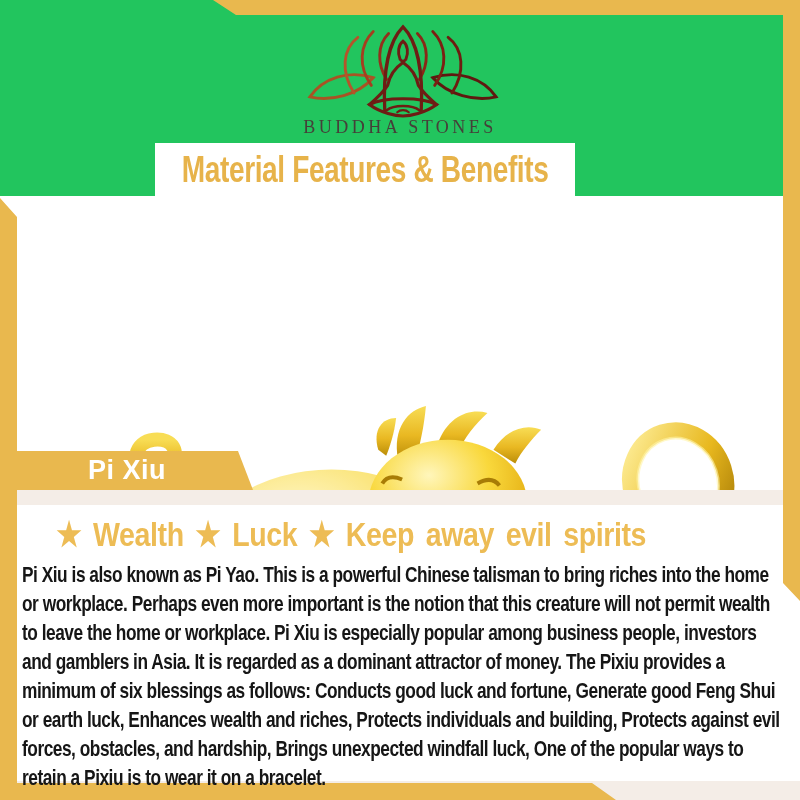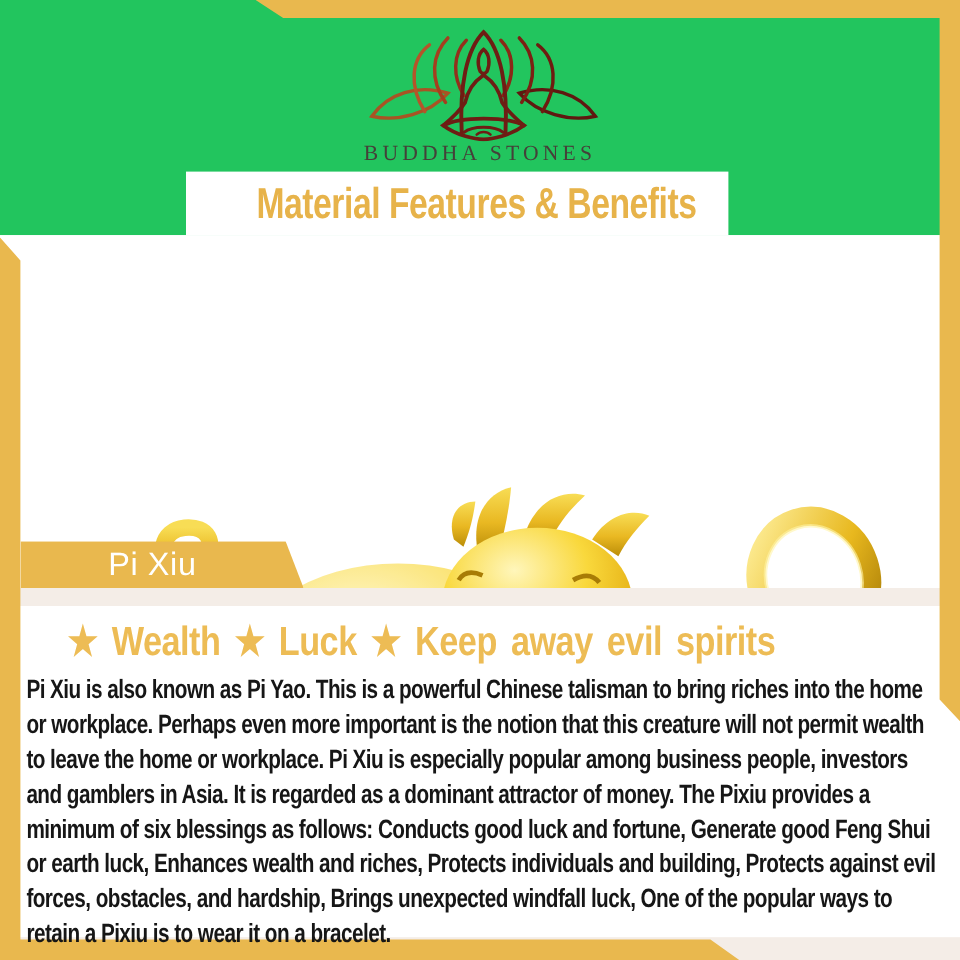--- a/index.html
+++ b/index.html
@@ -15,30 +15,30 @@
   .strip-bottom{position:absolute;left:0;top:781px;width:800px;height:19px;background:#f4ede7;}
   
   .ribbon{position:absolute;left:0;top:0;width:800px;height:800px;background:#e9b84e;pointer-events:none;}
   .ribbon-topright{clip-path:polygon(213px 0px,800px 0px,800px 601px,783px 583px,783px 15px,236px 15px);}
   .ribbon-bottomleft{clip-path:polygon(0px 198px,17px 217px,17px 783px,592px 783px,616px 800px,0px 800px);}
   
   .logo-svg{position:absolute;left:298px;top:22px;width:210px;height:96px;}
   .brand-name{position:absolute;left:0;top:117px;width:800px;text-align:center;
     font-family:"Liberation Serif", serif;font-size:18px;letter-spacing:3.5px;color:#454039;}
   .title-banner{position:absolute;left:155px;top:143px;width:420px;height:53px;background:#ffffff;
-    display:flex;align-items:center;justify-content:center;z-index:3;padding-left:32px;}
+    display:flex;align-items:center;justify-content:center;z-index:3;}
   .title-text{font-size:36px;font-weight:bold;color:#e7b34a;white-space:nowrap;
     display:inline-block;transform:scaleX(.78);letter-spacing:-0.5px;}
   
   .pendant-svg{position:absolute;left:86px;top:206px;width:660px;height:288px;}
   
   .pixiu-banner{position:absolute;left:17px;top:451px;width:236px;height:39px;background:#e9b84e;
     clip-path:polygon(0 0,221px 0,236px 39px,0 39px);z-index:4;
     display:flex;align-items:center;justify-content:center;}
-  .pixiu-banner span{font-size:27px;font-weight:normal;color:#ffffff;letter-spacing:.5px;
+  .pixiu-banner span{font-size:27px;font-weight:bold;color:#ffffff;letter-spacing:.5px;
     transform:translateX(-8px);}
   
   .benefits-heading{position:absolute;left:0;top:514px;width:656px;text-align:center;z-index:2;}
   .benefits-heading span{display:inline-block;font-size:34px;font-weight:bold;color:#edbc55;
     white-space:nowrap;transform:scaleX(.84);word-spacing:5px;letter-spacing:-0.5px;}
   .description{position:absolute;left:22px;top:560px;width:965px;margin:0;z-index:2;
     transform:scaleX(.786);transform-origin:0 0;
     font-size:22px;line-height:29px;font-weight:bold;color:#161616;
     letter-spacing:-0.6px;text-align:left;}
 </style>

